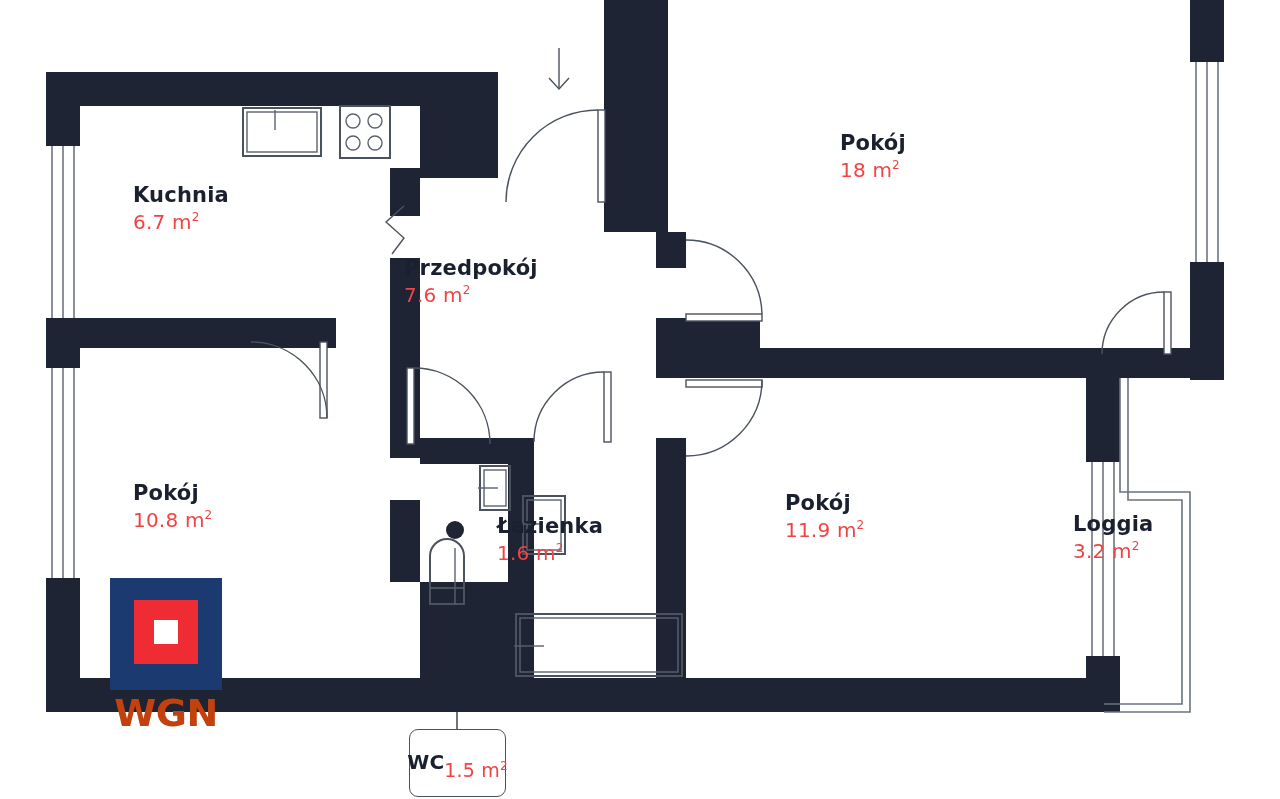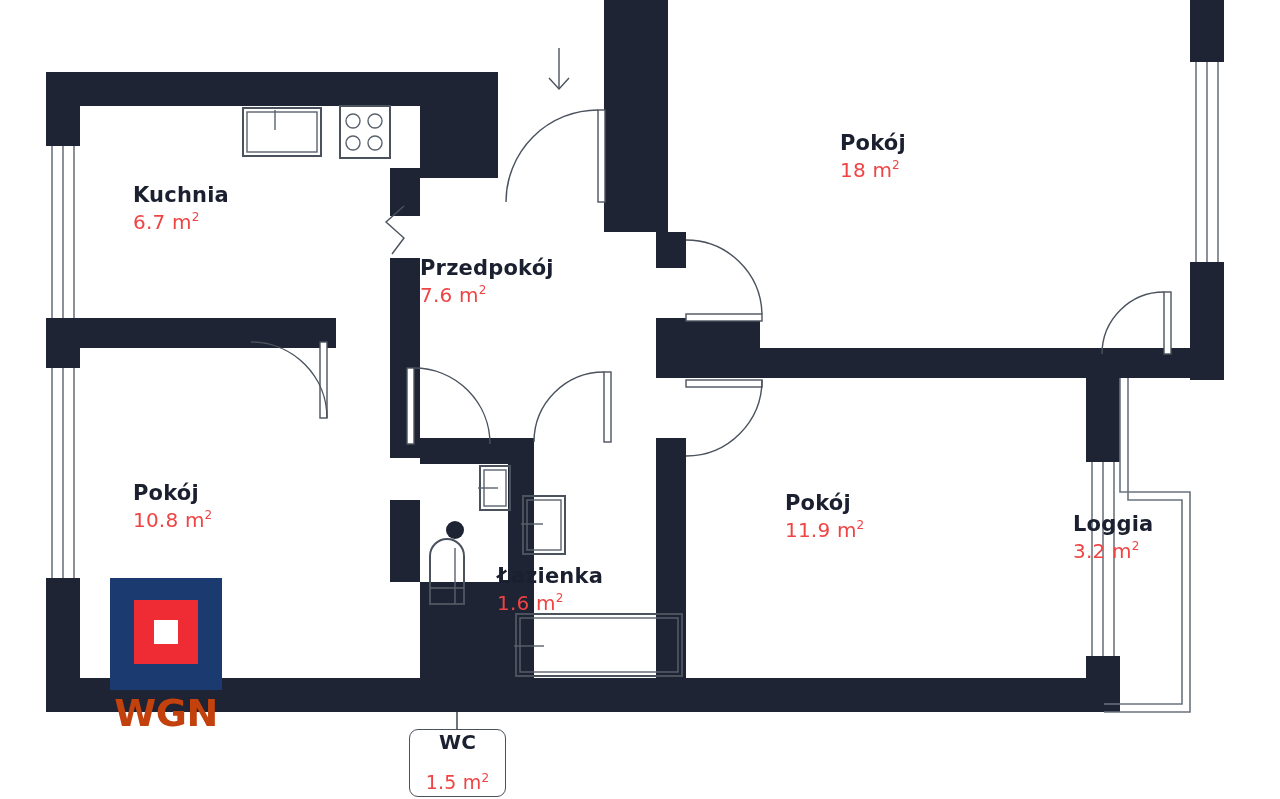--- a/index.html
+++ b/index.html
@@ -18,21 +18,21 @@
   .room-area{
     font-weight:400;font-size:20px;color:#ef4444;letter-spacing:.2px;
     line-height:1.25;white-space:nowrap;margin-top:2px;
   }
   .room-area sup{font-size:12px;vertical-align:super;}
 
   
   #wc-callout{
     position:absolute;left:409px;top:729px;width:95px;height:66px;
     border:1.4px solid #4a525e;border-radius:9px;background:#ffffff;
-    display:flex;flex-direction:column;align-items:center;justify-content:center;
+    display:flex;flex-direction:row;align-items:center;justify-content:center;
   }
   #wc-callout .room-name{font-size:20px;}
   #wc-callout .room-area{font-size:19px;margin-top:16px;}
 
   
   #logo{position:absolute;left:110px;top:578px;width:112px;height:160px;}
   #logo .mark{position:relative;width:112px;height:112px;background:#1b3a70;}
   #logo .mark .inner-red{position:absolute;left:24px;top:22px;width:64px;height:64px;background:#ef2b34;}
   #logo .mark .inner-white{position:absolute;left:44px;top:42px;width:24px;height:24px;background:#ffffff;}
   #logo .wordmark{
@@ -212,36 +212,36 @@
     </g>
 
     <line x1="457" y1="712" x2="457" y2="730" stroke="#4a525e" stroke-width="1.6"></line>
   </svg>
 
   <div class="room-label" style="left:133px;top:183px;width:200px;">
     <div class="room-name">Kuchnia</div>
     <div class="room-area"><span>6.7 m</span><sup>2</sup></div>
   </div>
 
-  <div class="room-label" style="left:420px;top:256px;width:220px;">
+  <div class="room-label" style="left:404px;top:256px;width:220px;">
     <div class="room-name">Przedpokój</div>
     <div class="room-area"><span>7.6 m</span><sup>2</sup></div>
   </div>
 
   <div class="room-label" style="left:840px;top:131px;width:200px;">
     <div class="room-name">Pokój</div>
     <div class="room-area"><span>18 m</span><sup>2</sup></div>
   </div>
 
   <div class="room-label" style="left:133px;top:481px;width:200px;">
     <div class="room-name">Pokój</div>
     <div class="room-area"><span>10.8 m</span><sup>2</sup></div>
   </div>
 
-  <div class="room-label" style="left:497px;top:564px;width:200px;">
+  <div class="room-label" style="left:497px;top:514px;width:200px;">
     <div class="room-name">Łazienka</div>
     <div class="room-area"><span>1.6 m</span><sup>2</sup></div>
   </div>
 
   <div class="room-label" style="left:785px;top:491px;width:200px;">
     <div class="room-name">Pokój</div>
     <div class="room-area"><span>11.9 m</span><sup>2</sup></div>
   </div>
 
   <div class="room-label" style="left:1073px;top:512px;width:150px;">

